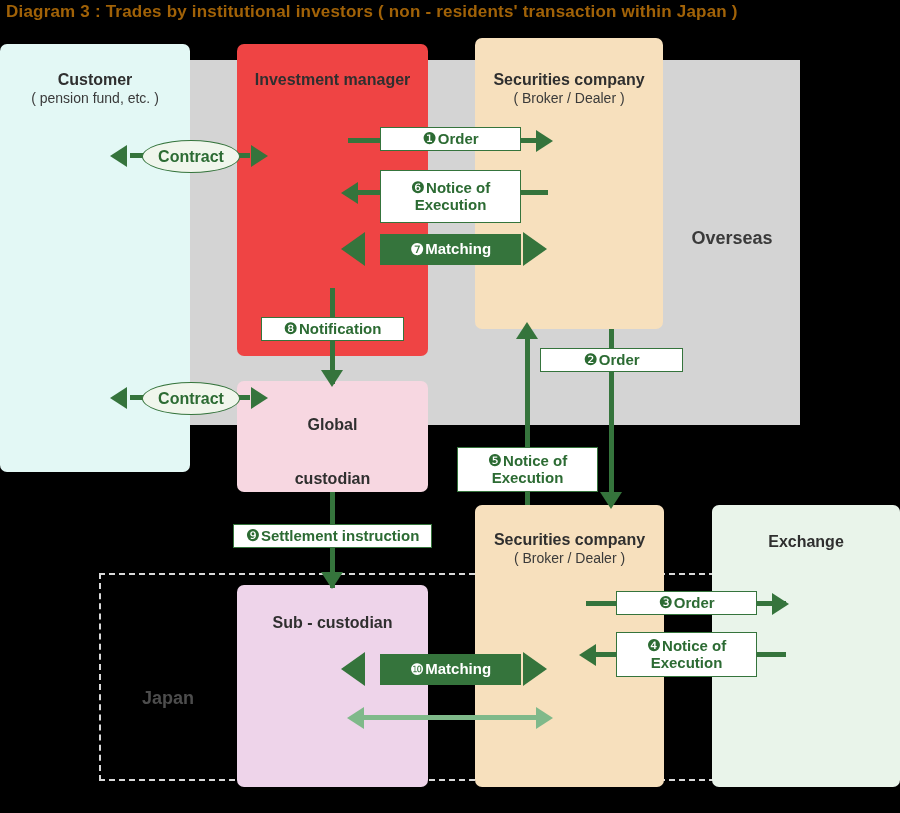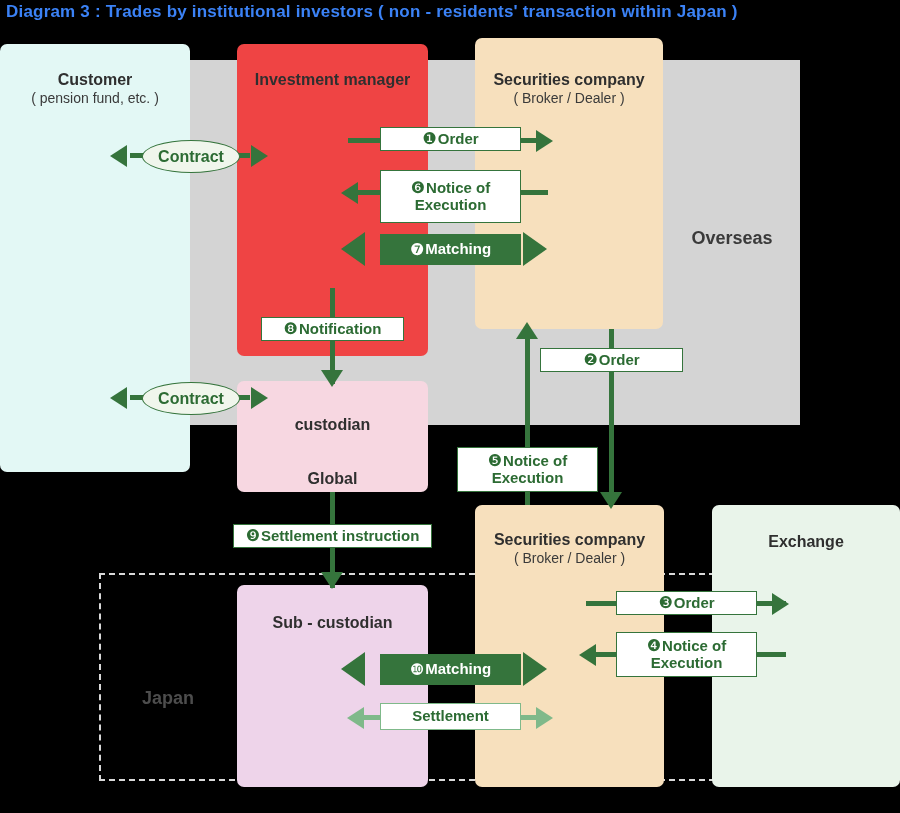--- a/index.html
+++ b/index.html
@@ -3,21 +3,21 @@
 <meta charset="utf-8">
 <style>
   html,body{margin:0;padding:0;background:#000;}
   body{width:900px;height:813px;position:relative;overflow:hidden;
        font-family:"Liberation Sans","DejaVu Sans",sans-serif;}
 
   #stage{position:absolute;left:0;top:0;width:900px;height:813px;}
 
   
   .title{position:absolute;left:6px;top:2px;font-size:17px;font-weight:bold;
-         color:#3b82f6;letter-spacing:.2px;white-space:nowrap;}
+         color:#a16207;letter-spacing:.2px;white-space:nowrap;}
 
   
   .backdrop-overseas{position:absolute;left:190px;top:60px;width:610px;height:365px;
                      background:#d4d4d4;}
   .backdrop-japan{position:absolute;left:99px;top:573px;width:706px;height:208px;
                   border:2px dashed #d8d8d8;box-sizing:border-box;}
   .label-overseas{position:absolute;left:672px;top:228px;width:120px;text-align:center;
                   font-size:18px;font-weight:bold;color:#3a3a3a;}
   .label-japan{position:absolute;left:118px;top:688px;width:100px;text-align:center;
                font-size:18px;font-weight:bold;color:#4d4d4d;}
@@ -102,22 +102,22 @@
   <div class="ebox" id="box-invmgr">
     <div class="etitle">Investment manager</div>
   </div>
 
   <div class="ebox" id="box-sec-top">
     <div class="etitle">Securities company</div>
     <div class="esub">( Broker / Dealer )</div>
   </div>
 
   <div class="ebox" id="box-globalcust">
+    <div class="etitle">Global</div>
     <div class="etitle">custodian</div>
-    <div class="etitle">Global</div>
   </div>
 
   <div class="ebox" id="box-sec-bot">
     <div class="etitle">Securities company</div>
     <div class="esub">( Broker / Dealer )</div>
   </div>
 
   <div class="ebox" id="box-subcust">
     <div class="etitle">Sub - custodian</div>
   </div>
@@ -212,17 +212,14 @@
   <div class="ar fatleft" style="left:341px;top:652px;"></div>
   <div class="ar fatright" style="left:523px;top:652px;"></div>
   <div class="flowbox solid" style="left:380px;top:654px;width:141px;height:31px;">
     <span class="num">❿</span>
     <span>Matching</span>
   </div>
 
   <div class="ln h pale" style="left:360px;top:715px;width:180px;"></div>
   <div class="ar left pale" style="left:347px;top:707px;"></div>
   <div class="ar right pale" style="left:536px;top:707px;"></div>
-  <div class="flowbox" style="left:380px;top:703px;width:141px;height:27px;border-color:#7fb98a;">
-    <span>Settlement</span>
-  </div>
 
 </div>
 
 </body></html>

